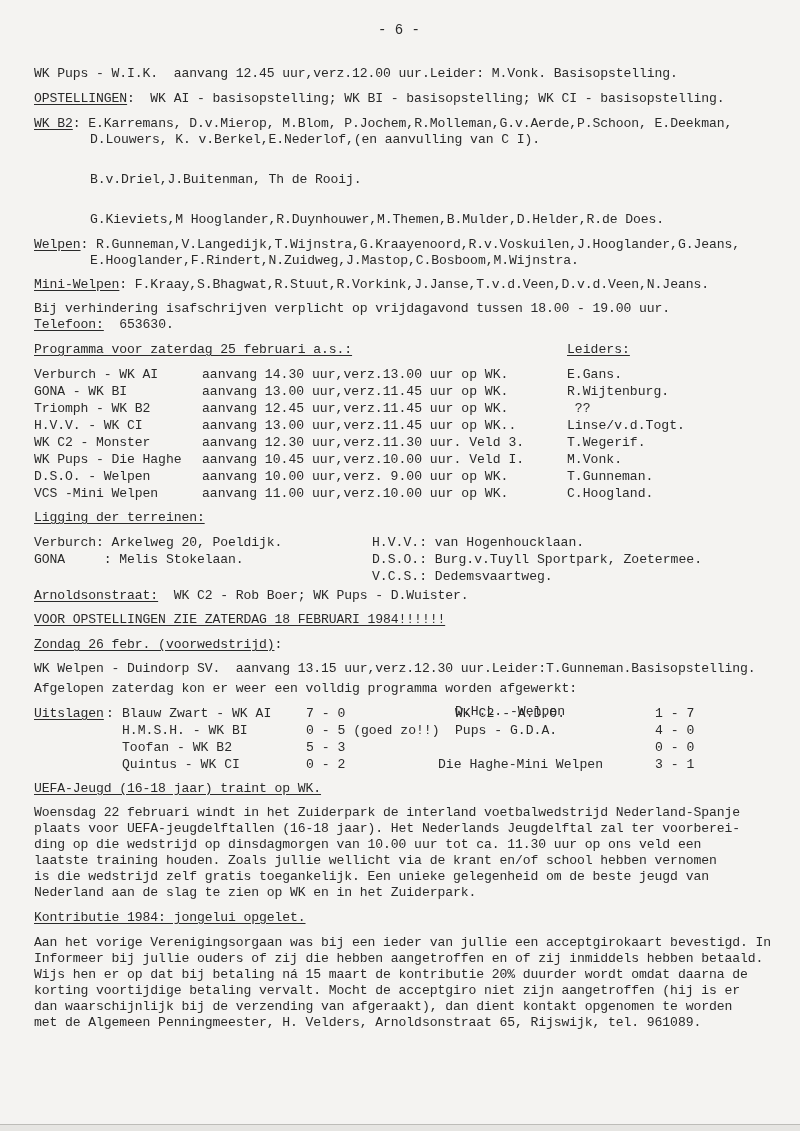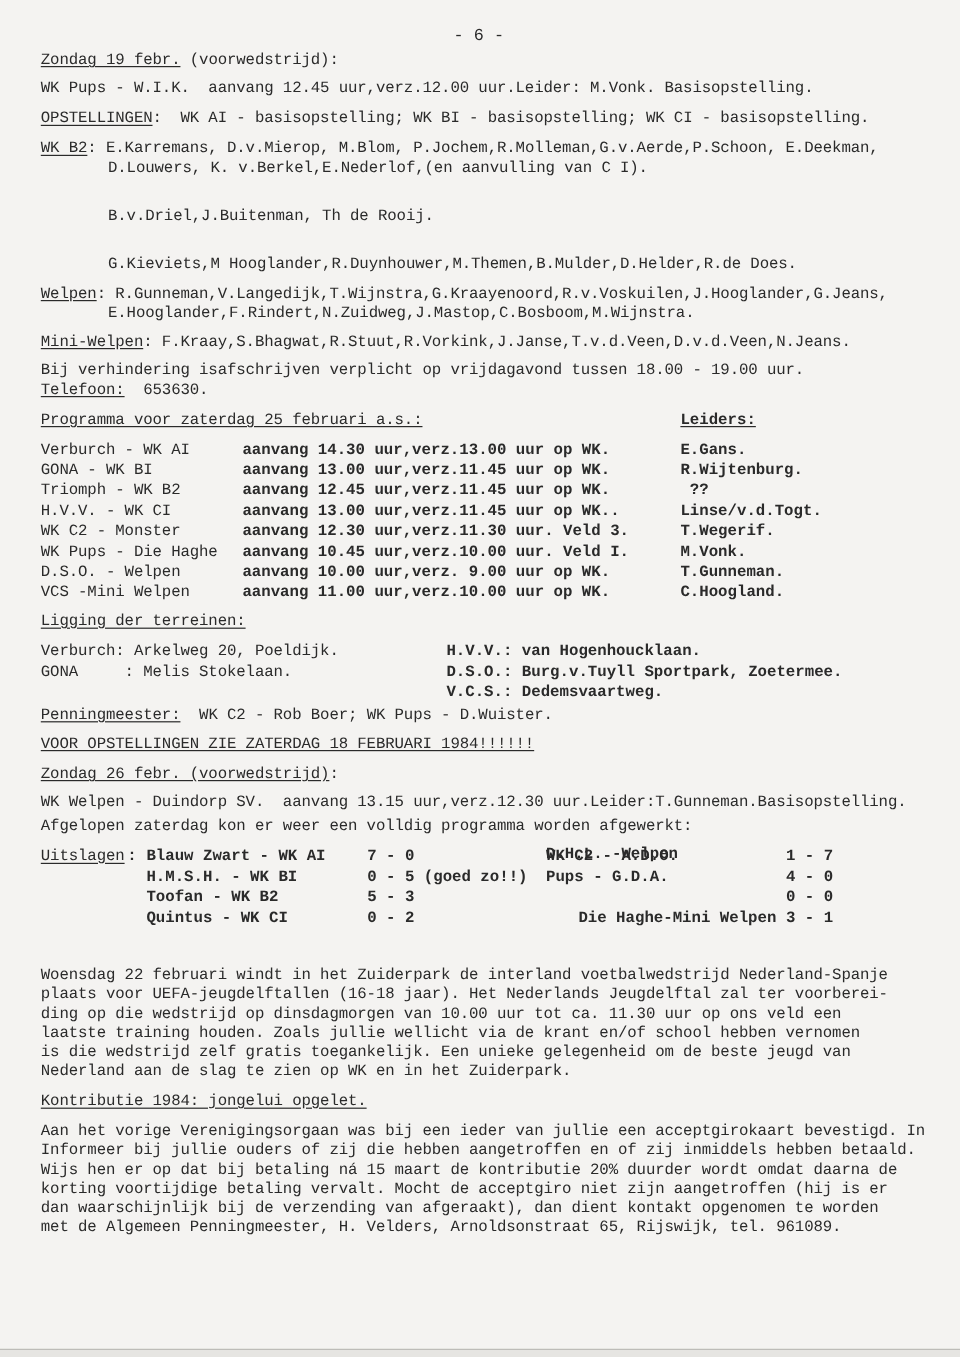--- a/index.html
+++ b/index.html
@@ -11,32 +11,31 @@
     position: relative;
   }
   .page { position: absolute; left: 0; top: 0; width: 800px; height: 1131px; }
   .ln {
     position: absolute; left: 34px; white-space: pre;
     font-size: 13.1px; line-height: 16px; letter-spacing: -0.1px;
   }
   .u { text-decoration: underline; text-underline-offset: 2px; }
   .pn { position: absolute; left: 378px; top: 22px; font-size: 14px; }
   .ind { left: 90px; }
-  .col2 { position: absolute; white-space: pre; font-size: 13.1px; line-height: 16px; font-weight: bold; }
+  .col2 { position: absolute; white-space: pre; font-size: 13.1px; line-height: 16px; }
   .sep { position: absolute; left: 34px; top: 1046px; font-size: 12px; letter-spacing: -0.75px; white-space: pre; color:#333; }
   .bottomedge { position:absolute; left:0; top:1124px; width:800px; height:7px; background:#e6e5e2; border-top:1px solid #bdbcb8; }
 </style>
 </head>
 <body>
 
 <div class="page">
 
   <div class="pn">- 6 -</div>
 
-  <div class="ln" style="top:42px"><span class="u">Zondag 19 febr.</span><span> (voorwedstrijd):</span></div>
   <div class="ln" style="top:66px">WK Pups - W.I.K.  aanvang 12.45 uur,verz.12.00 uur.Leider: M.Vonk. Basisopstelling.</div>
 
   <div class="ln" style="top:91px"><span class="u">OPSTELLINGEN</span><span>:  WK AI - basisopstelling; WK BI - basisopstelling; WK CI - basisopstelling.</span></div>
 
   <div class="ln" style="top:116px"><span class="u">WK B2</span><span>: E.Karremans, D.v.Mierop, M.Blom, P.Jochem,R.Molleman,G.v.Aerde,P.Schoon, E.Deekman,</span></div>
   <div class="ln ind" style="top:132px">D.Louwers, K. v.Berkel,E.Nederlof,(en aanvulling van C I).</div>
 
   <div class="ln ind" style="top:172px">B.v.Driel,J.Buitenman, Th de Rooij.</div>
 
   <div class="ln ind" style="top:212px">G.Kieviets,M Hooglander,R.Duynhouwer,M.Themen,B.Mulder,D.Helder,R.de Does.</div>
@@ -86,21 +85,21 @@
     <div class="col2" style="left:567px; top:486px">C.Hoogland.</div>
   </div>
 
   <div class="ln u" style="top:510px">Ligging der terreinen:</div>
   <div class="ln" style="top:535px">Verburch: Arkelweg 20, Poeldijk.</div>
   <div class="ln" style="top:552px">GONA     : Melis Stokelaan.</div>
   <div class="col2" style="left:372px; top:535px">H.V.V.: van Hogenhoucklaan.</div>
   <div class="col2" style="left:372px; top:552px">D.S.O.: Burg.v.Tuyll Sportpark, Zoetermee.</div>
   <div class="col2" style="left:372px; top:569px">V.C.S.: Dedemsvaartweg.</div>
 
-  <div class="ln" style="top:588px"><span class="u">Penningmeester:</span><span>  WK C2 - Rob Boer; WK Pups - D.Wuister.</span></div>
+  <div class="ln" style="top:588px"><span class="u">Arnoldsonstraat:</span><span>  WK C2 - Rob Boer; WK Pups - D.Wuister.</span></div>
 
   <div class="ln u" style="top:612px">VOOR OPSTELLINGEN ZIE ZATERDAG 18 FEBRUARI 1984!!!!!!</div>
 
   <div class="ln" style="top:637px"><span class="u">Zondag 26 febr. (voorwedstrijd)</span><span>:</span></div>
   <div class="ln" style="top:661px">WK Welpen - Duindorp SV.  aanvang 13.15 uur,verz.12.30 uur.Leider:T.Gunneman.Basisopstelling.</div>
   <div class="ln" style="top:681px">Afgelopen zaterdag kon er weer een volldig programma worden afgewerkt:</div>
 
   <div class="ln u" style="top:706px">Uitslagen</div>
   <div class="col2" style="left:106px; top:706px">:</div>
   <div>
@@ -112,24 +111,25 @@
     <div class="col2" style="left:306px; top:740px">5 - 3</div>
     <div class="col2" style="left:122px; top:757px">Quintus - WK CI</div>
     <div class="col2" style="left:306px; top:757px">0 - 2</div>
 
     <div class="col2" style="left:455px; top:706px">WK C2 - A.D.O.</div>
     <div class="col2" style="left:655px; top:706px">1 - 7</div>
     <div class="col2" style="left:455px; top:723px">Pups - G.D.A.</div>
     <div class="col2" style="left:655px; top:723px">4 - 0</div>
     <div class="col2" style="left:455px; top:704px">D.H.L. -Welpen</div>
     <div class="col2" style="left:655px; top:740px">0 - 0</div>
-    <div class="col2" style="left:482px; top:757px">Die Haghe-Mini Welpen</div>
+    <div class="col2" style="left:438px; top:757px">Die Haghe-Mini Welpen</div>
     <div class="col2" style="left:655px; top:757px">3 - 1</div>
   </div>
 
+  <div class="ln u" style="top:781px">UEFA-Jeugd (16-18 jaar) traint op WK.</div>
   <div class="ln" style="top:805px">Woensdag 22 februari windt in het Zuiderpark de interland voetbalwedstrijd Nederland-Spanje</div>
   <div class="ln" style="top:821px">plaats voor UEFA-jeugdelftallen (16-18 jaar). Het Nederlands Jeugdelftal zal ter voorberei-</div>
   <div class="ln" style="top:837px">ding op die wedstrijd op dinsdagmorgen van 10.00 uur tot ca. 11.30 uur op ons veld een</div>
   <div class="ln" style="top:853px">laatste training houden. Zoals jullie wellicht via de krant en/of school hebben vernomen</div>
   <div class="ln" style="top:869px">is die wedstrijd zelf gratis toegankelijk. Een unieke gelegenheid om de beste jeugd van</div>
   <div class="ln" style="top:885px">Nederland aan de slag te zien op WK en in het Zuiderpark.</div>
 
   <div class="ln u" style="top:910px">Kontributie 1984: jongelui opgelet.</div>
   <div class="ln" style="top:951px">Informeer bij jullie ouders of zij die hebben aangetroffen en of zij inmiddels hebben betaald.</div>
   <div class="ln" style="top:935px">Aan het vorige Verenigingsorgaan was bij een ieder van jullie een acceptgirokaart bevestigd. In</div>

